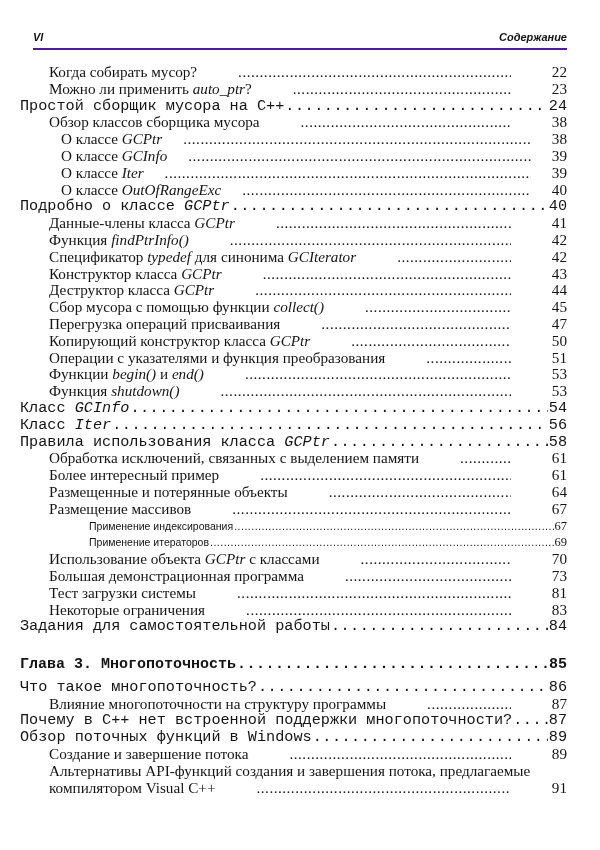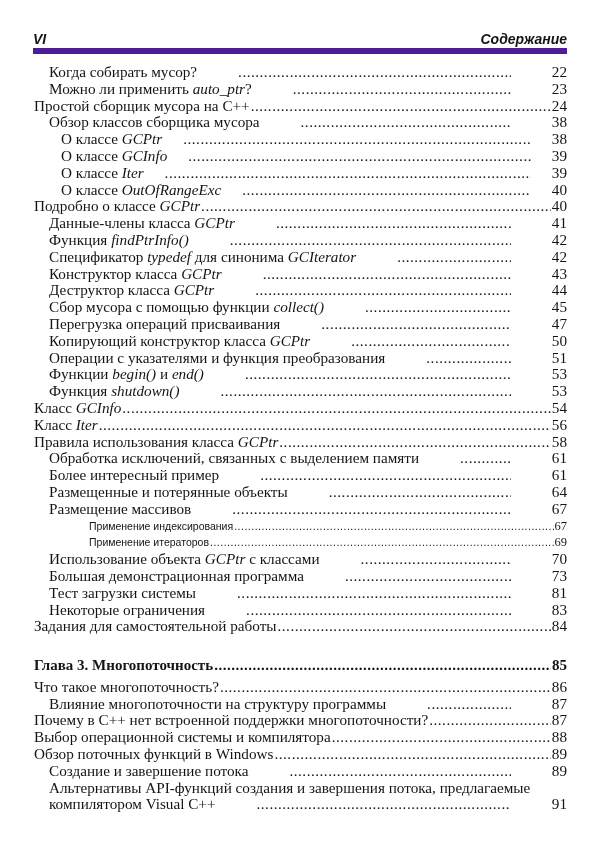--- a/index.html
+++ b/index.html
@@ -2,23 +2,23 @@
 <html><head>
   <meta charset="utf-8">
   <style>
     html, body { margin: 0; padding: 0; background: #ffffff; }
     body {
       width: 600px; height: 850px; position: relative; overflow: hidden;
       font-family: "Liberation Serif", serif; color: #141414;
     }
     .running-head {
       position: absolute; left: 33px; top: 28px; width: 534px; height: 20px;
-      border-bottom: 6px solid #4c1d95;
+      border-bottom: 2px solid #4c1d95;
       font-family: "Liberation Sans", sans-serif; font-style: italic; font-weight: bold;
-      font-size: 14px;
+      font-size: 11px;
     }
     .running-head .folio { position: absolute; left: 0; top: 3px; }
     .running-head .section { position: absolute; right: 0; top: 3px; }
     .toc {
       position: absolute; left: 0; top: 64px; width: 600px;
     }
     .entry {
       position: relative; height: 16.8px; line-height: 16.8px; font-size: 15.2px;
       display: flex; align-items: baseline; overflow: hidden;
       padding-right: 33px; box-sizing: border-box; width: 600px;
@@ -26,21 +26,21 @@
     .entry .title { white-space: nowrap; flex: none; }
     .entry .title i { font-style: italic; text-align: center; }
     .entry .leader {
       flex: 1 1 auto; overflow: hidden; white-space: nowrap;
       margin: 0 1px; letter-spacing: 0.5px; min-width: 10px;
     }
     .entry .leader::before {
       content: "........................................................................................................................................................................................................................";
     }
     .entry .page { flex: none; text-align: right; }
-    .lvl0 { padding-left: 34px; }
+    .lvl0 { padding-left: 20px; font-family: Liberation Mono, monospace; }
     .lvl1 { padding-left: 49px; gap: 40px; }
     .lvl2 { padding-left: 61px; gap: 20px; }
     .lvl3 { padding-left: 89px; font-size: 10.5px; font-family: "Liberation Sans", sans-serif; }
     .lvl3 .page { font-size: 12.5px; font-family: "Liberation Serif", serif; }
     .chapter { font-weight: bold; font-size: 15px; margin-top: 22px; margin-bottom: 5px; }
     .wrap-line { height: 16.8px; line-height: 16.8px; font-size: 15.2px; padding-left: 49px; white-space: nowrap; }
   </style>
 </head>
 <body>
 
@@ -237,25 +237,20 @@
         <span class="title"><span>Влияние многопоточности на структуру программы</span></span>
         <span class="leader"></span>
         <span class="page">87</span>
       </div>
       <div class="entry lvl0">
         <span class="title"><span>Почему в C++ нет встроенной поддержки многопоточности?</span></span>
         <span class="leader"></span>
         <span class="page">87</span>
       </div>
       <div class="entry lvl0">
-        <span class="title"><span>Выбор операционной системы и компилятора</span></span>
-        <span class="leader"></span>
-        <span class="page">88</span>
-      </div>
-      <div class="entry lvl0">
         <span class="title"><span>Обзор поточных функций в Windows</span></span>
         <span class="leader"></span>
         <span class="page">89</span>
       </div>
       <div class="entry lvl1">
         <span class="title"><span>Создание и завершение потока</span></span>
         <span class="leader"></span>
         <span class="page">89</span>
       </div>
       <div class="wrap-line">Альтернативы API-функций создания и завершения потока, предлагаемые</div>

